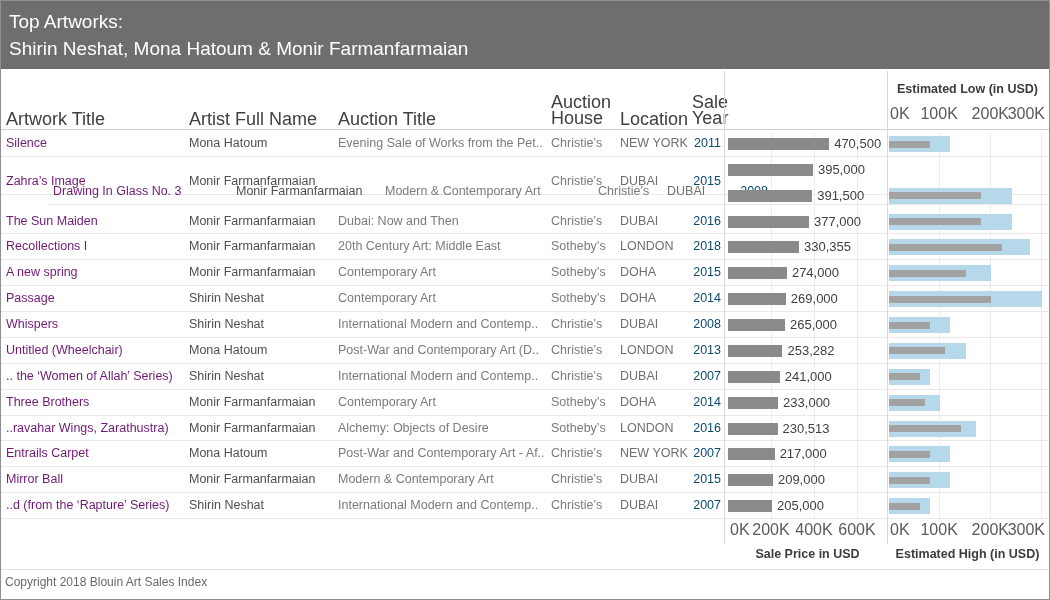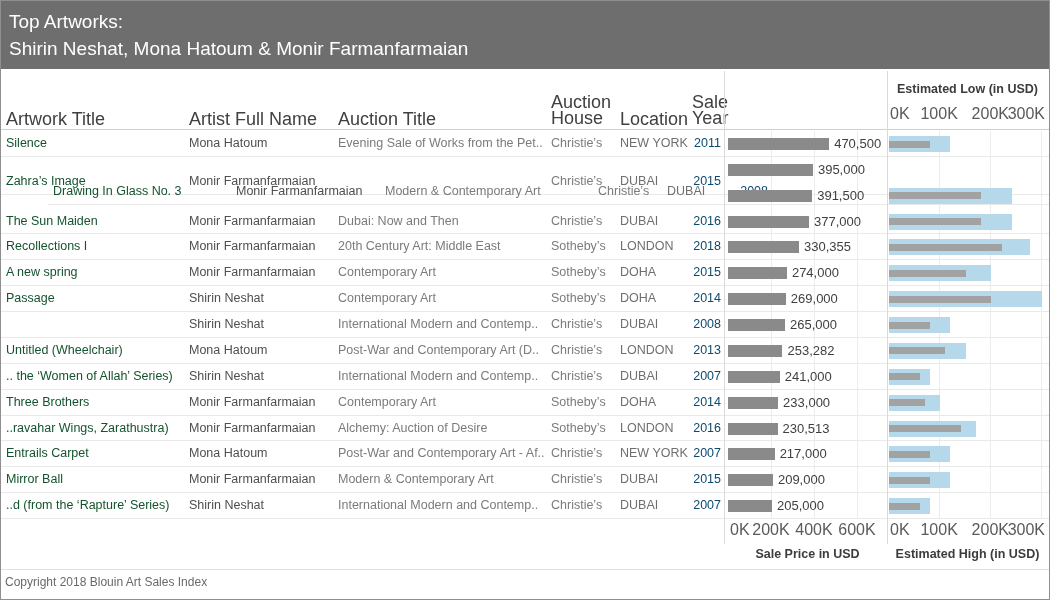--- a/index.html
+++ b/index.html
@@ -8,21 +8,21 @@
     border:1px solid #8f8f8f;background:#fff;overflow:hidden;
     font-family:"Liberation Sans",sans-serif;
   }
   .banner{
     position:absolute;left:0;top:0;width:100%;height:68px;background:#6e6e6e;
     color:#fff;font-size:19px;line-height:27px;padding:7px 0 0 8px;box-sizing:border-box;
   }
   .hdr{position:absolute;font-size:18px;color:#404040;line-height:16px;}
   .row{position:absolute;left:0;width:100%;border-bottom:1px solid #e9e9e9;box-sizing:border-box;}
   .cell{position:absolute;top:0;height:100%;overflow:hidden;white-space:nowrap;font-size:12.5px;}
-  .c-artwork{left:5px;width:181px;color:#14532d;}
+  .c-artwork{left:5px;width:181px;color:#701a75;}
   .c-artist{left:188px;width:147px;color:#4f4f4f;}
   .c-auction{left:337px;width:212px;color:#7b7b7b;}
   .c-house{left:550px;width:66px;color:#7b7b7b;}
   .c-location{left:619px;width:72px;color:#6f6f6f;}
   .c-year{left:691px;width:29px;color:#0c4a6e;text-align:right;}
   .sale-bar{position:absolute;height:12px;background:#8a8a8a;}
   .sale-label{position:absolute;font-size:13px;color:#3f3f3f;white-space:nowrap;}
   .est-high{position:absolute;height:16px;background:#b5d8eb;}
   .est-low{position:absolute;height:7px;background:#a2a2a2;}
   .gridline{position:absolute;width:1px;top:130px;height:388px;background:#ececec;}
@@ -109,20 +109,21 @@
       </div>
       <div class="row" style="top: 285.2px; height: 25.8667px; line-height: 24.8667px;">
         <div class="cell c-artwork">Passage</div>
         <div class="cell c-artist">Shirin Neshat</div>
         <div class="cell c-auction">Contemporary Art</div>
         <div class="cell c-house">Sotheby’s</div>
         <div class="cell c-location">DOHA</div>
         <div class="cell c-year">2014</div>
       </div>
       <div class="row" style="top: 311.067px; height: 25.8667px; line-height: 24.8667px;">
+        <div class="cell c-artwork">Whispers</div>
         <div class="cell c-artist">Shirin Neshat</div>
         <div class="cell c-auction">International Modern and Contemp..</div>
         <div class="cell c-house">Christie’s</div>
         <div class="cell c-location">DUBAI</div>
         <div class="cell c-year">2008</div>
       </div>
       <div class="row" style="top: 336.934px; height: 25.8667px; line-height: 24.8667px;">
         <div class="cell c-artwork">Untitled (Wheelchair)</div>
         <div class="cell c-artist">Mona Hatoum</div>
         <div class="cell c-auction">Post-War and Contemporary Art (D..</div>
@@ -142,21 +143,21 @@
         <div class="cell c-artwork">Three Brothers</div>
         <div class="cell c-artist">Monir Farmanfarmaian</div>
         <div class="cell c-auction">Contemporary Art</div>
         <div class="cell c-house">Sotheby’s</div>
         <div class="cell c-location">DOHA</div>
         <div class="cell c-year">2014</div>
       </div>
       <div class="row" style="top: 414.534px; height: 25.8667px; line-height: 24.8667px;">
         <div class="cell c-artwork">..ravahar Wings, Zarathustra)</div>
         <div class="cell c-artist">Monir Farmanfarmaian</div>
-        <div class="cell c-auction">Alchemy: Auction of Desire</div>
+        <div class="cell c-auction">Alchemy: Objects of Desire</div>
         <div class="cell c-house">Sotheby’s</div>
         <div class="cell c-location">LONDON</div>
         <div class="cell c-year">2016</div>
       </div>
       <div class="row" style="top: 440.4px; height: 25.8667px; line-height: 24.8667px;">
         <div class="cell c-artwork">Entrails Carpet</div>
         <div class="cell c-artist">Mona Hatoum</div>
         <div class="cell c-auction">Post-War and Contemporary Art - Af..</div>
         <div class="cell c-house">Christie’s</div>
         <div class="cell c-location">NEW YORK</div>

